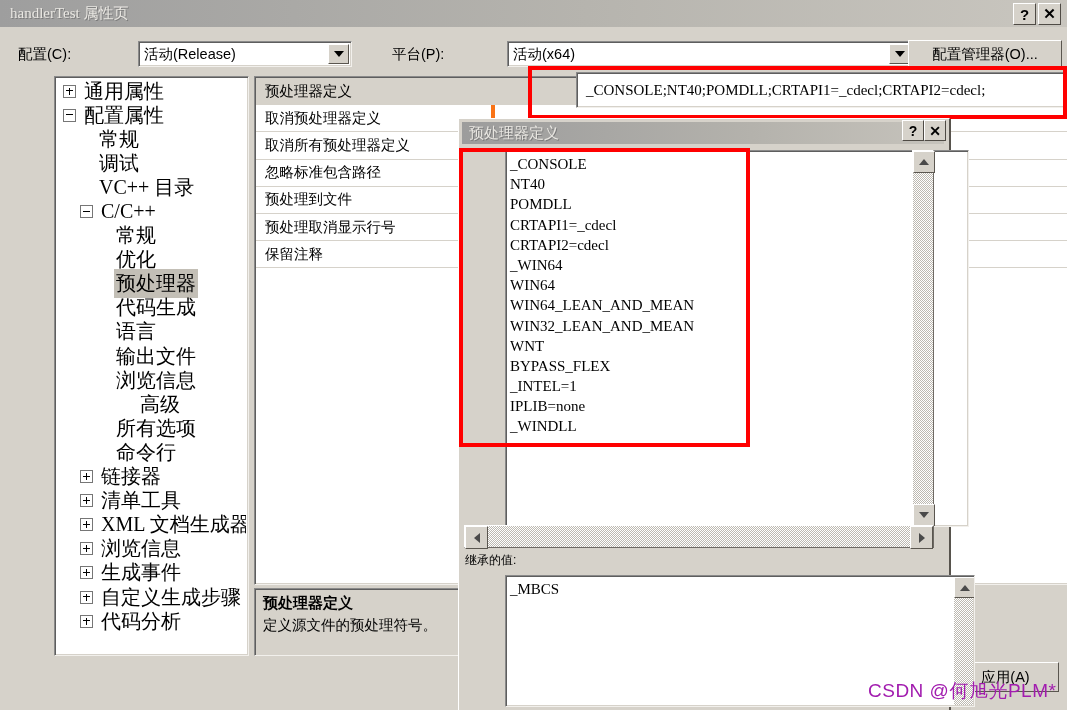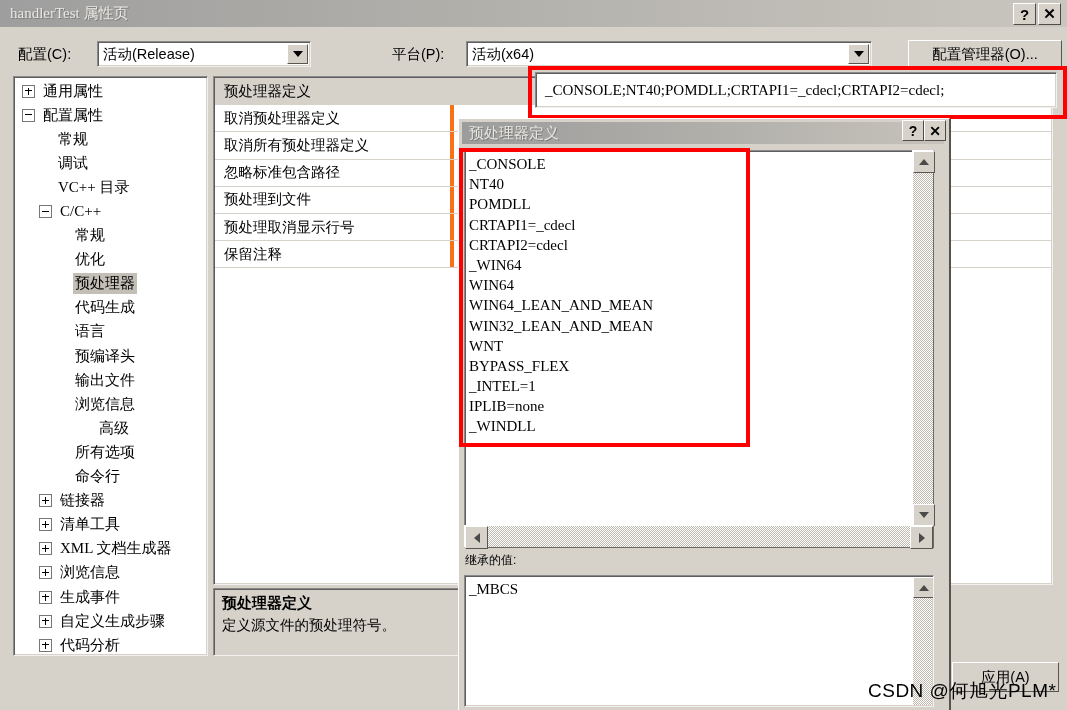--- a/index.html
+++ b/index.html
@@ -11,20 +11,21 @@
   }
   #root {
     position: relative;
     width: 1067px; height: 710px;
     background: #d6d2ca;
   }
   .sunken2 {
     border: 1px solid;
     border-color: #8a8a8a #f2f0ec #f2f0ec #8a8a8a;
     box-shadow: inset 1px 1px 0 #5e5e5e, inset -1px -1px 0 #d6d2ca;
+    margin-left: 41px;
   }
   .raised {
     border: 1px solid;
     border-color: #ffffff #6e6a64 #6e6a64 #ffffff;
   }
   .btn {
     background: #d6d2ca;
     border: 1px solid;
     border-color: #ffffff #5a564f #5a564f #ffffff;
     color: #000;
@@ -92,21 +93,21 @@
   }
 
   
   #treepanel {
     position: absolute; left: 13px; top: 76px; width: 193px; height: 578px;
     background: #fff;
   }
   #treeinner { position: absolute; left: 2px; top: 2px; right: 2px; bottom: 2px; overflow: hidden; }
   .tnode {
     position: relative; height: 24.1px; display: flex; align-items: center;
-    font-size: 15px; color: #000; white-space: nowrap;
+    font-size: 20px; color: #000; white-space: nowrap;
     font-family: "Liberation Serif", serif;
   }
   .tnode .expander {
     width: 11px; height: 11px;
     border: 1px solid #767676; background: #fff;
     position: relative; flex: 0 0 auto; margin-right: 6px;
   }
   .tnode .expander::before {
     content: ""; position: absolute; left: 2px; top: 4.5px;
     width: 7px; height: 1px; background: #000;
@@ -282,21 +283,21 @@
   #ivs-up {
     position: absolute; left: 0; top: 0; width: 19px; height: 19px;
     background: #d6d2ca; border: 1px solid;
     border-color: #ffffff #5a564f #5a564f #ffffff;
     display: flex; align-items: center; justify-content: center;
   }
 
   
   #watermark {
     position: absolute; left: 868px; top: 678px;
-    font-size: 19px; color: #000000;
+    font-size: 19px; color: #a21caf;
     font-family: "Liberation Sans", sans-serif;
     white-space: nowrap; pointer-events: none;
     letter-spacing: 0.5px;
   }
 </style>
 </head>
 <body>
 
 <div id="root">
 
@@ -362,24 +363,20 @@
           <span class="spacer"></span>
           <span class="tlabel">预处理器</span>
         </div>
         <div class="tnode" style="padding-left: 40px;">
           <span class="spacer"></span>
           <span class="tlabel">代码生成</span>
         </div>
         <div class="tnode" style="padding-left: 40px;">
           <span class="spacer"></span>
           <span class="tlabel">语言</span>
-        </div>
-        <div class="tnode" style="padding-left: 40px;">
-          <span class="spacer"></span>
-          <span class="tlabel">预编译头</span>
         </div>
         <div class="tnode" style="padding-left: 40px;">
           <span class="spacer"></span>
           <span class="tlabel">输出文件</span>
         </div>
         <div class="tnode" style="padding-left: 40px;">
           <span class="spacer"></span>
           <span class="tlabel">浏览信息</span>
         </div>
         <div class="tnode" style="padding-left: 64px;">

